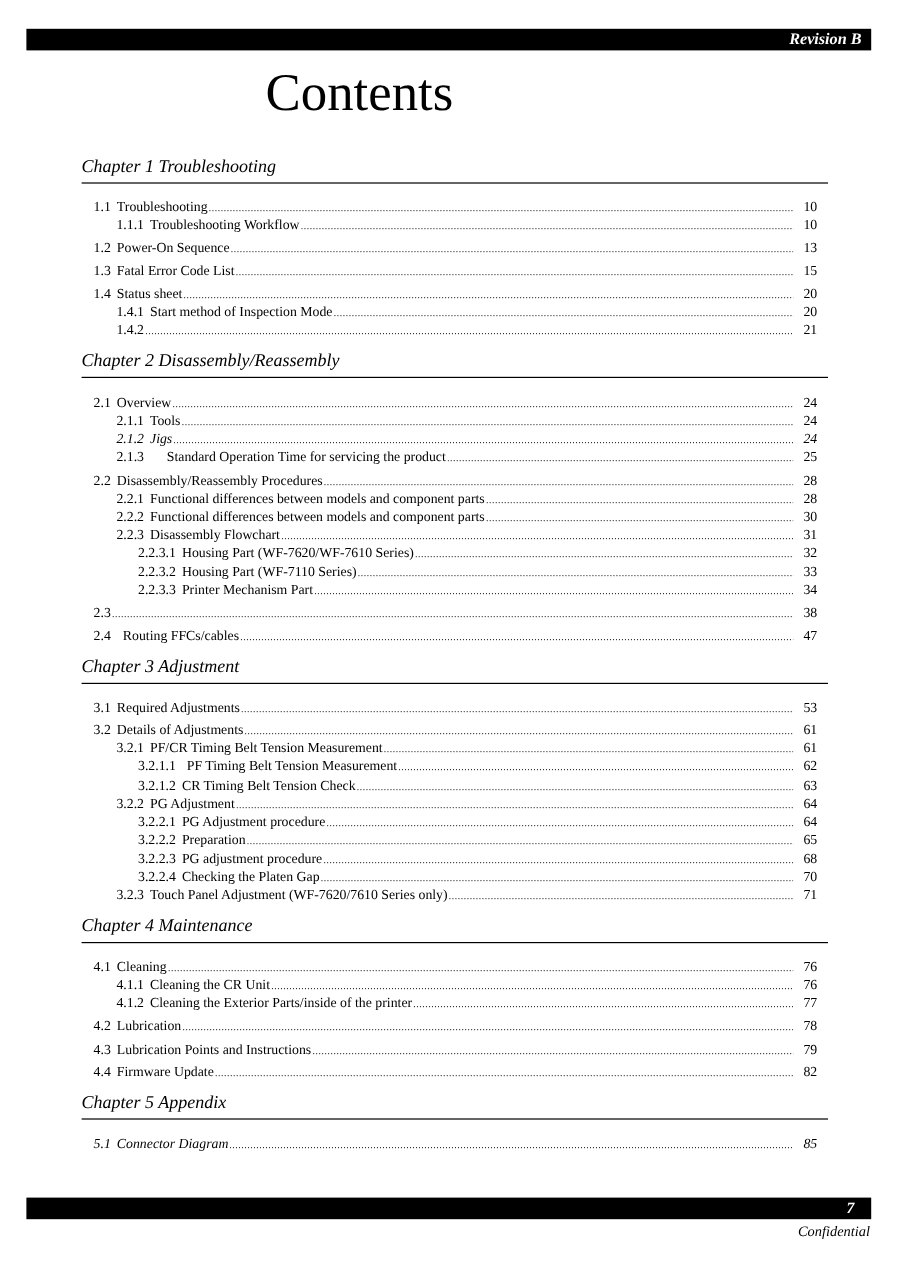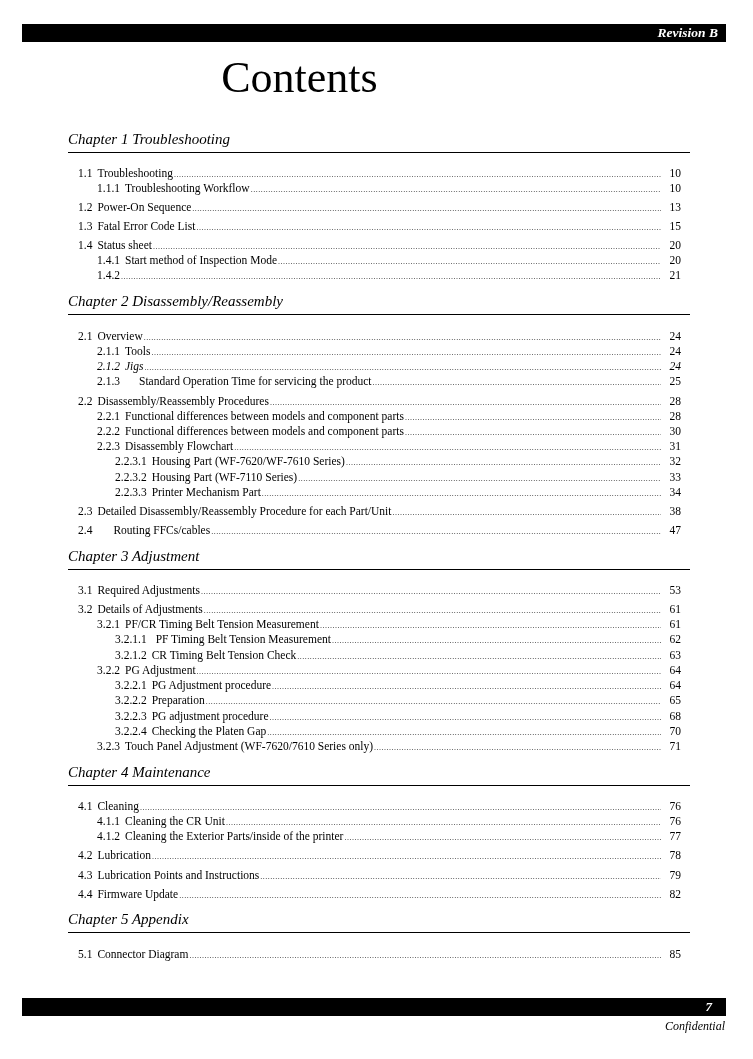--- a/index.html
+++ b/index.html
@@ -141,27 +141,26 @@
       <span class="p">33</span>
     </div>
     <div class="row l3" style="top: 485px;">
       <span class="t">2.2.3.3</span>
       <span class="t" style="margin-left:5px">Printer Mechanism Part</span>
       <span class="d"></span>
       <span class="p">34</span>
     </div>
     <div class="row" style="top: 504px;">
       <span class="t">2.3</span>
-      <span class="t" style="margin-left:5px">Detailed Disassembly/Reassembly Procedure for each Part/Unit</span>
       <span class="d"></span>
       <span class="p">38</span>
     </div>
     <div class="row" style="top: 523px;">
       <span class="t">2.4</span>
-      <span class="t" style="margin-left:21px">Routing FFCs/cables</span>
+      <span class="t" style="margin-left:10px">Routing FFCs/cables</span>
       <span class="d"></span>
       <span class="p">47</span>
     </div>
     <div class="chap" style="top: 547px;">Chapter 3 Adjustment</div>
     <div class="row" style="top: 583px;">
       <span class="t">3.1</span>
       <span class="t" style="margin-left:5px">Required Adjustments</span>
       <span class="d"></span>
       <span class="p">53</span>
     </div>
@@ -256,21 +255,21 @@
       <span class="d"></span>
       <span class="p">79</span>
     </div>
     <div class="row" style="top: 887px;">
       <span class="t">4.4</span>
       <span class="t" style="margin-left:5px">Firmware Update</span>
       <span class="d"></span>
       <span class="p">82</span>
     </div>
     <div class="chap" style="top: 910px;">Chapter 5 Appendix</div>
-    <div class="row" style="top: 947px;">
+    <div class="row" style="top: 947px; font-style: italic;">
       <span class="t">5.1</span>
       <span class="t" style="margin-left:5px">Connector Diagram</span>
       <span class="d"></span>
       <span class="p">85</span>
     </div>
   </div>
 
 <div class="ftr">
   <span class="n">7</span>
 </div>

